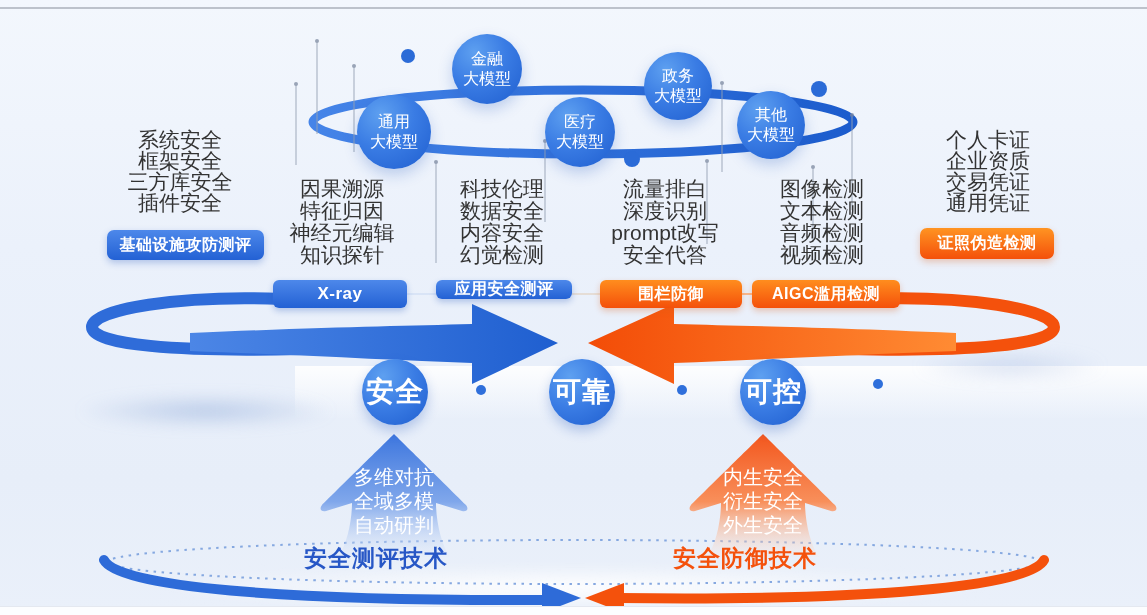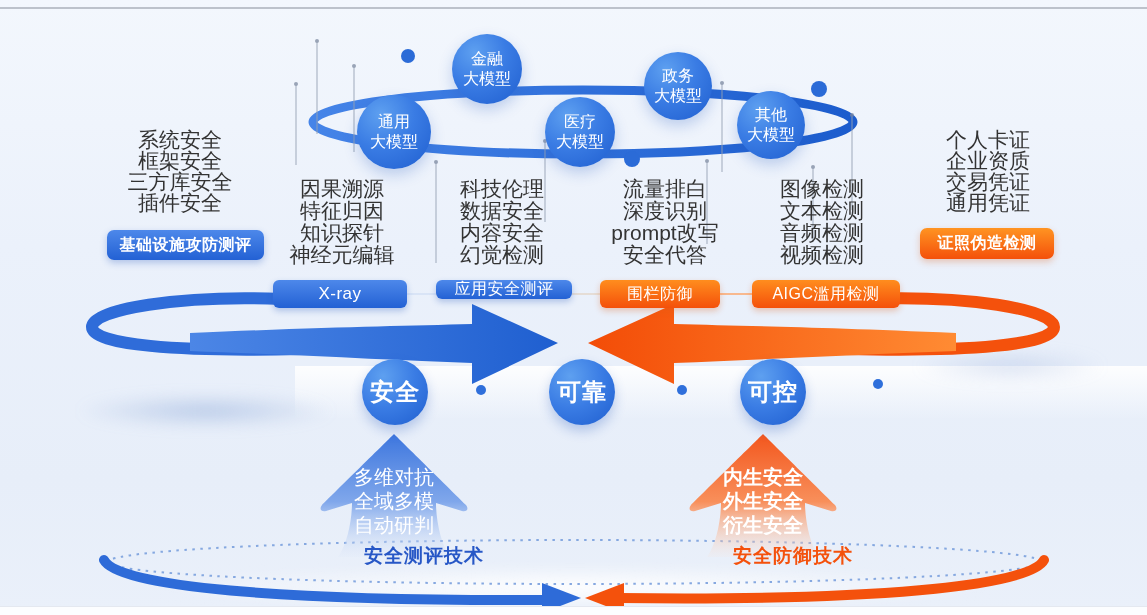--- a/index.html
+++ b/index.html
@@ -23,21 +23,21 @@
     text-align:center;color:#fff;font-size:16px;font-weight:500;line-height:1.22;white-space:pre-line;
     background:radial-gradient(circle at 32% 26%,#5ea0f0 0%,#3a7ce4 45%,#1f5ecf 100%);
     box-shadow:0 6px 14px rgba(40,90,190,.25);}
   .m-general{left:357px;top:95px;width:74px;height:74px;}
   .m-finance{left:452px;top:34px;width:70px;height:70px;}
   .m-medical{left:545px;top:97px;width:70px;height:70px;}
   .m-government{left:644px;top:52px;width:68px;height:68px;}
   .m-other{left:737px;top:91px;width:68px;height:68px;}
 
   .pillar{position:absolute;width:66px;height:66px;border-radius:50%;display:flex;align-items:center;justify-content:center;
-    color:#fff;font-size:24px;font-weight:700;letter-spacing:1px;
+    color:#fff;font-size:28px;font-weight:700;letter-spacing:1px;
     background:radial-gradient(circle at 32% 26%,#5ea0f0 0%,#3a7ce4 48%,#1f5ecf 100%);
     box-shadow:0 6px 12px rgba(40,90,190,.28);}
   .p-safe{left:362px;top:359px;} .p-reliable{left:549px;top:359px;} .p-controllable{left:740px;top:359px;text-align:right;}
 
   .txtcol{position:absolute;width:150px;text-align:center;color:#333;font-size:21px;}
   .txtcol div{line-height:21px;height:21px;}
   .capcol div{line-height:22px;height:22px;}
   .c-left{left:105px;top:129px;}
   .c-right{left:913px;top:129px;}
   .c-cap0{left:267px;top:178px;}
@@ -46,37 +46,37 @@
   .c-cap3{left:747px;top:178px;}
 
   .badge{position:absolute;display:flex;align-items:center;justify-content:center;color:#fff;
     font-size:16px;font-weight:700;border-radius:7px;letter-spacing:.5px;}
   .badge-infra{left:107px;top:230px;width:157px;height:30px;
     background:linear-gradient(180deg,#4d88ea,#2361d4);box-shadow:0 3px 7px rgba(40,90,190,.3);font-family:Liberation Serif, serif;}
   .badge-cert{left:920px;top:228px;width:134px;height:31px;
     background:linear-gradient(180deg,#ff9422,#f4500a);box-shadow:0 3px 7px rgba(220,90,20,.3);}
 
   .pbtn{position:absolute;display:flex;align-items:center;justify-content:center;color:#fff;
-    font-size:16px;font-weight:400;border-radius:6px;cursor:pointer;letter-spacing:.5px;text-align:right;}
+    font-size:16px;font-weight:700;border-radius:6px;cursor:pointer;letter-spacing:.5px;text-align:right;}
   .pbtn-blue{background:linear-gradient(180deg,#4d88ea,#2361d4);box-shadow:0 3px 6px rgba(40,90,190,.3);}
   .pbtn-orange{background:linear-gradient(180deg,#ff8d1e,#f4500a);box-shadow:0 3px 6px rgba(220,90,20,.3);}
   .pb0{left:273px;top:280px;width:134px;height:28px;font-size:17px;}
   .pb1{left:436px;top:280px;width:136px;height:19px;}
-  .pb2{left:600px;top:280px;width:120px;height:28px;}
+  .pb2{left:600px;top:280px;width:142px;height:28px;}
   .pb3{left:752px;top:280px;width:148px;height:28px;}
   .conn{position:absolute;top:293px;height:2px;}
   .conn1{left:407px;width:29px;background:#d9e4f6;}
   .conn2{left:572px;width:28px;background:#e5ddd6;}
   .conn3{left:720px;width:32px;background:#f8b98f;}
 
   .atext{position:absolute;width:150px;text-align:center;color:#fff;font-size:20px;}
   .atext div{line-height:24px;height:24px;}
   .at-blue{left:319px;top:465px;}
-  .at-orange{left:688px;top:465px;font-weight:bold;}
-  .alabel{position:absolute;width:180px;text-align:right;font-size:19px;font-weight:700;letter-spacing:1px;}
+  .at-orange{left:688px;top:465px;}
+  .alabel{position:absolute;width:180px;text-align:left;font-size:23px;font-weight:700;letter-spacing:1px;}
   .al-blue{left:304px;top:543px;color:#2757c6;}
   .al-orange{left:673px;top:543px;color:#f4510c;}
 </style>
 </head>
 <body>
 
 <div class="stage">
   <div class="topline"></div>
   <div class="pillar-band"></div>
   <div class="glow glow-left"></div>
@@ -195,22 +195,22 @@
     <div>个人卡证</div>
     <div>企业资质</div>
     <div>交易凭证</div>
     <div>通用凭证</div>
   </div>
   <div class="badge badge-cert">证照伪造检测</div>
 
   <div class="txtcol capcol c-cap0">
     <div>因果溯源</div>
     <div>特征归因</div>
+    <div>神经元编辑</div>
     <div>知识探针</div>
-    <div>神经元编辑</div>
   </div>
   <div class="txtcol capcol c-cap1">
     <div>科技伦理</div>
     <div>数据安全</div>
     <div>内容安全</div>
     <div>幻觉检测</div>
   </div>
   <div class="txtcol capcol c-cap2">
     <div>流量排白</div>
     <div>深度识别</div>
@@ -243,19 +243,19 @@
     </div>
 
   <div class="atext at-blue">
     <div>多维对抗</div>
     <div>全域多模</div>
     <div>自动研判</div>
   </div>
   <div class="alabel al-blue">安全测评技术</div>
   <div class="atext at-orange">
     <div>内生安全</div>
+    <div>衍生安全</div>
     <div>外生安全</div>
-    <div>衍生安全</div>
   </div>
   <div class="alabel al-orange">安全防御技术</div>
 
   <div class="bottomstrip"></div>
 </div>
 
 </body></html>

